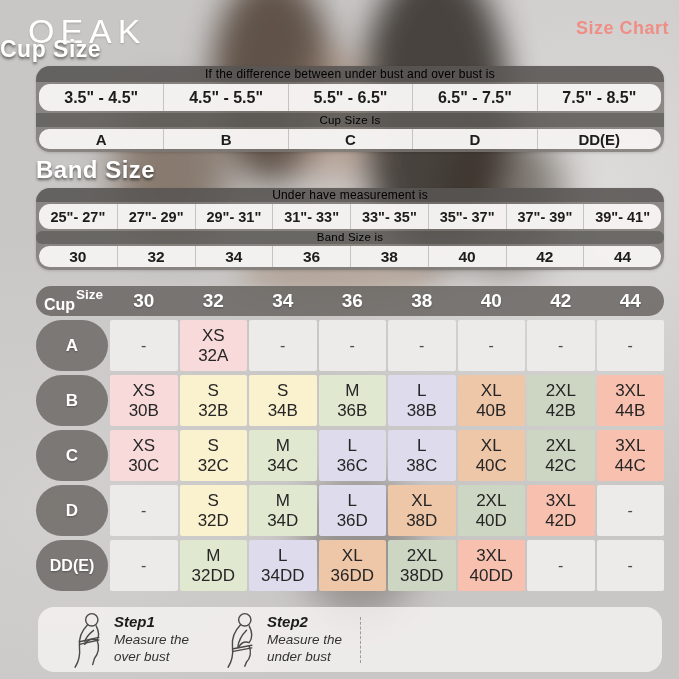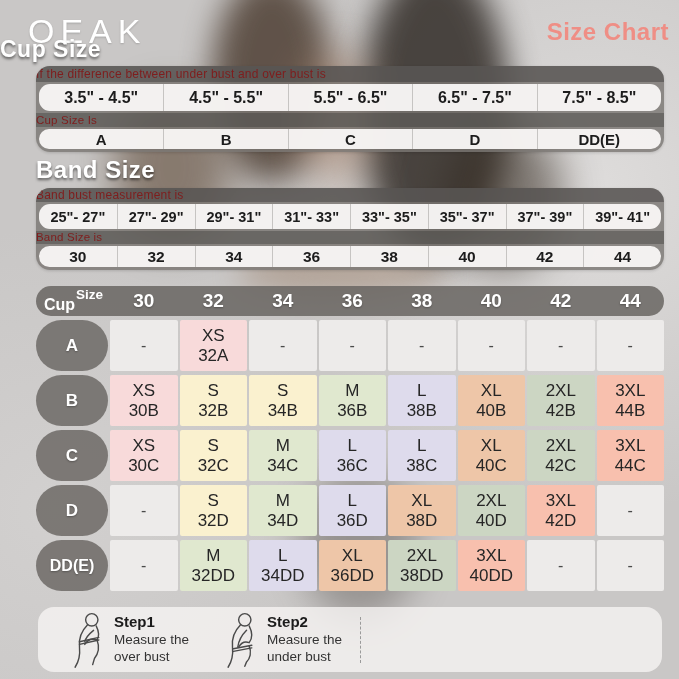--- a/index.html
+++ b/index.html
@@ -20,34 +20,34 @@
   .blob.b2{left:360px;top:-40px;width:150px;height:300px;background:#27211c;opacity:.8;}
   .blob.b3{left:296px;top:52px;width:80px;height:130px;background:#a9846c;opacity:.55;filter:blur(20px);}
   .blob.b4{left:112px;top:92px;width:120px;height:150px;background:#5c4735;opacity:.6;filter:blur(20px);}
   .blob.b5{left:442px;top:120px;width:120px;height:150px;background:#33291f;opacity:.55;filter:blur(20px);}
   .blob.b6{left:236px;top:250px;width:210px;height:46px;background:#95775f;opacity:.45;filter:blur(14px);}
   .blob.b7{left:300px;top:470px;width:120px;height:150px;background:#3a332e;opacity:.35;filter:blur(18px);}
 
   
   .brand{position:absolute;left:28px;top:12px;color:#ffffff;font-size:34px;
     letter-spacing:6px;font-weight:500;text-shadow:0 1px 2px rgba(0,0,0,.18);}
-  .page-title{position:absolute;right:10px;top:18px;font-size:24px;font-weight:700;
+  .page-title{position:absolute;right:10px;top:18px;font-size:18px;font-weight:700;
     letter-spacing:.5px;}
 
   .big-title{position:absolute;left:0;width:100%;text-align:left;color:#fff;
     font-weight:800;font-size:23px;text-shadow:0 2px 3px rgba(0,0,0,.55);letter-spacing:.5px;}
   .cup-title{top:36px;}
   .band-title{top:156px;font-size:24px;padding-left:36px;}
 
   
   .panel{position:absolute;left:36px;width:628px;border-radius:14px;overflow:hidden;
     background:rgba(122,118,115,.82);box-shadow:0 1px 3px rgba(0,0,0,.15);}
   .cup-panel{top:66px;}
   .band-panel{top:188px;}
-  .caption{background:rgba(48,46,44,.40);color:#7f1d1d;text-align:left;
+  .caption{background:rgba(48,46,44,.40);color:#000000;text-align:center;
     font-size:12px;line-height:16px;height:16px;letter-spacing:.2px;}
   .caption.mid{background:rgba(48,46,44,.34);font-size:11.5px;height:14px;line-height:14px;}
   .bar-row{display:grid;margin:2px 3px;border-radius:11px;overflow:hidden;}
   .bar-row:last-child{margin-bottom:3px;}
   .bar-cell{background:rgba(248,246,245,.96);color:#1c1c1c;display:flex;
     align-items:center;justify-content:center;font-weight:600;border-left:1px solid #c6c4c2;}
   .bar-cell:first-child{border-left:none;}
   .cols5{grid-template-columns:repeat(5,1fr);height:27px;font-size:16px;}
   .cols8a{grid-template-columns:repeat(8,1fr);height:25px;font-size:14.5px;}
   .cols8b{grid-template-columns:repeat(8,1fr);height:21px;font-size:15.5px;}
@@ -70,21 +70,21 @@
     text-shadow:0 1px 2px rgba(0,0,0,.3);}
   .m-cell{display:flex;flex-direction:column;align-items:center;justify-content:center;
     color:#262626;font-size:17px;line-height:1.12;border-radius:2px;}
   .m-cell.empty{color:#4a4a4a;font-size:16px;}
 
   
   .footer-bar{position:absolute;left:38px;top:607px;width:624px;height:65px;
     border-radius:16px;background:rgba(246,244,243,.80);display:flex;align-items:center;
     padding:0 12px;box-sizing:border-box;}
   .fig{flex:0 0 auto;margin:0 6px 0 8px;}
-  .step{flex:0 0 auto;margin-right:14px;}
+  .step{flex:0 0 auto;margin-right:14px;font-style:italic;}
   .step-title{font-size:15px;font-weight:700;color:#1b1b1b;margin-bottom:2px;}
   .step-line{font-size:13.5px;color:#333;line-height:1.25;}
   .vdiv{flex:0 0 auto;border-left:1px dashed #9a9a9a;height:46px;margin:0 14px 0 4px;}
   .tips{flex:1 1 auto;}
   .tips-title{font-size:15px;font-weight:700;color:#1b1b1b;margin-bottom:3px;}
   .tips-line{font-size:13.5px;color:#2e2e2e;line-height:1.5;}
 </style>
 </head>
 <body>
 
@@ -115,32 +115,32 @@
       <div class="bar-cell">A</div>
       <div class="bar-cell">B</div>
       <div class="bar-cell">C</div>
       <div class="bar-cell">D</div>
       <div class="bar-cell">DD(E)</div>
     </div>
 </div>
 
 <div class="big-title band-title">Band Size</div>
 <div class="panel band-panel">
-  <div class="caption" style="height:14px;line-height:14px;">Band bust measurement is</div>
+  <div class="caption" style="height:14px;line-height:14px;">Under have measurement is</div>
   <div class="bar-row cols8a" id="band-ranges">
       <div class="bar-cell">25"- 27"</div>
       <div class="bar-cell">27"- 29"</div>
       <div class="bar-cell">29"- 31"</div>
       <div class="bar-cell">31"- 33"</div>
       <div class="bar-cell">33"- 35"</div>
       <div class="bar-cell">35"- 37"</div>
       <div class="bar-cell">37"- 39"</div>
       <div class="bar-cell">39"- 41"</div>
     </div>
-  <div class="caption mid" style="height:13px;line-height:13px;">Band Size is</div>
+  <div class="caption mid" style="height:13px;line-height:13px;border-radius:6px;">Band Size is</div>
   <div class="bar-row cols8b" id="band-numbers">
       <div class="bar-cell">30</div>
       <div class="bar-cell">32</div>
       <div class="bar-cell">34</div>
       <div class="bar-cell">36</div>
       <div class="bar-cell">38</div>
       <div class="bar-cell">40</div>
       <div class="bar-cell">42</div>
       <div class="bar-cell">44</div>
     </div>

